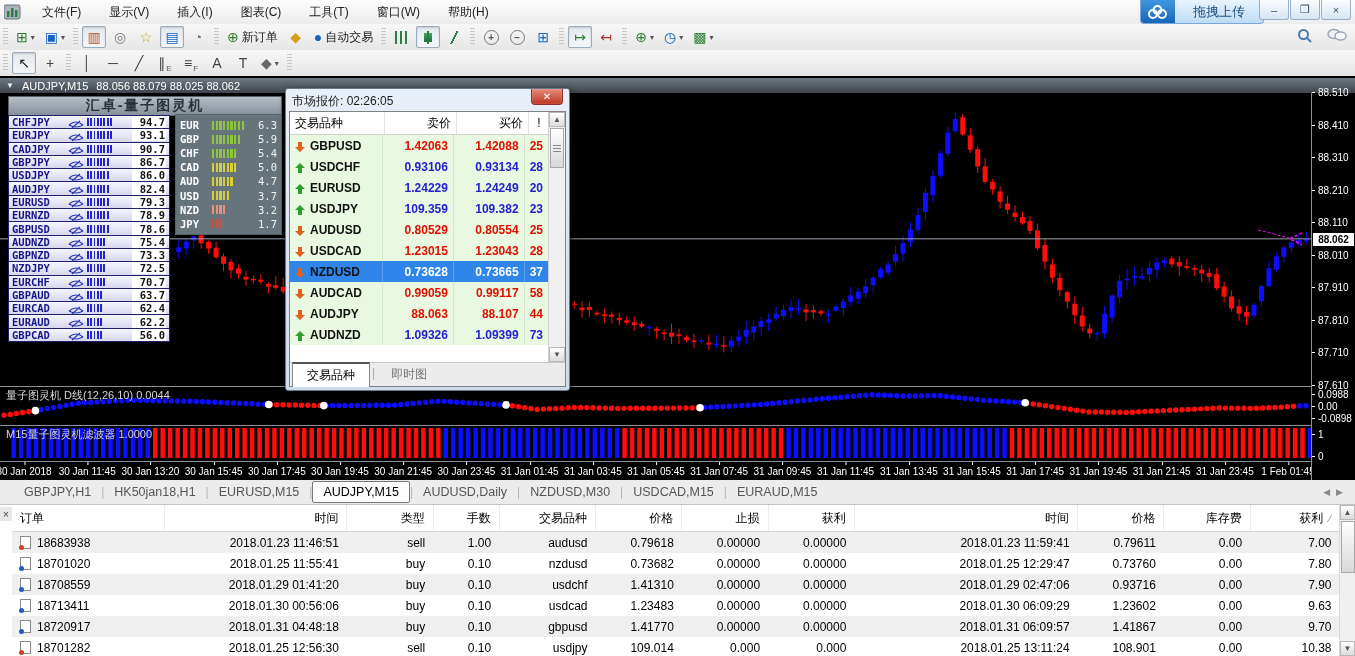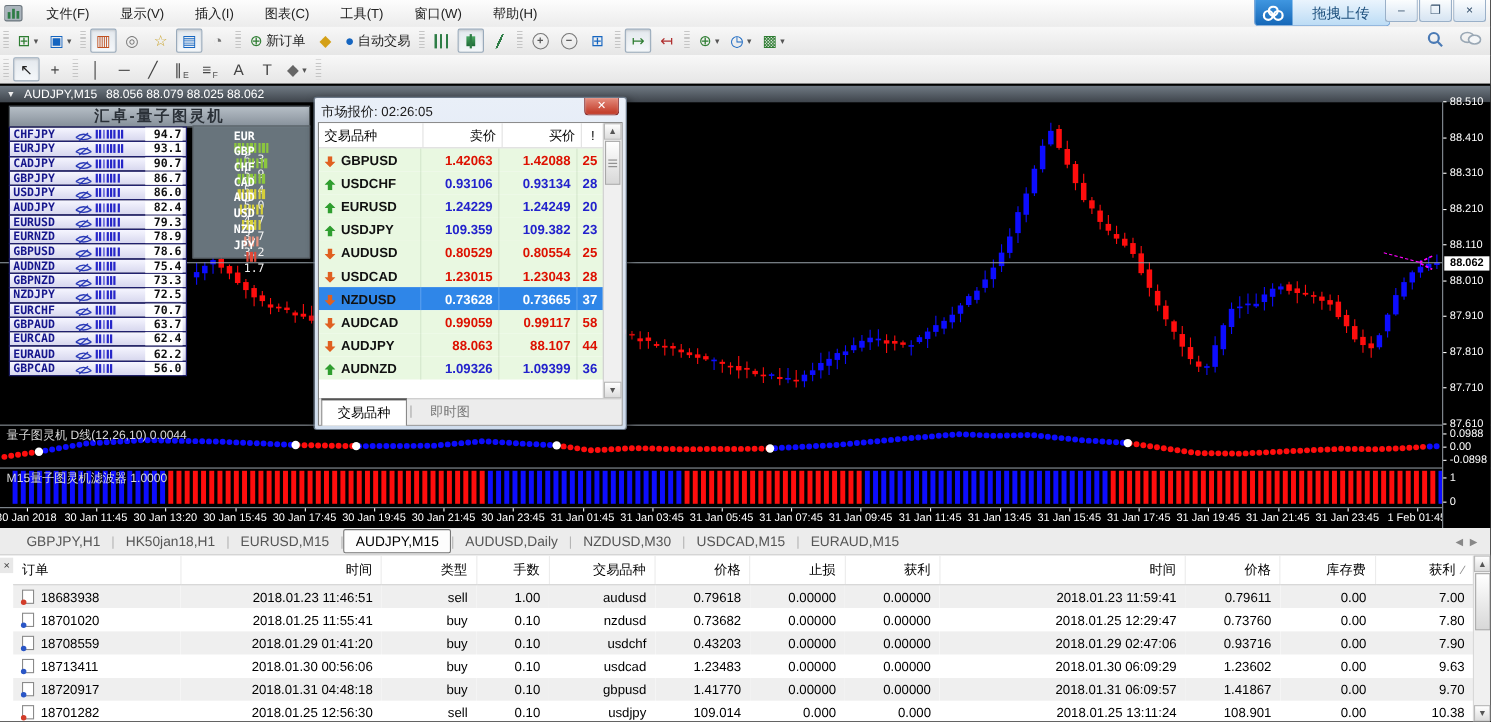--- a/index.html
+++ b/index.html
@@ -74,21 +74,21 @@
   .pair-row{width:162px;height:14.3px;border:1px solid #20206e;background:linear-gradient(#f6f6ff,#d7d7ee);
        display:flex;align-items:center;padding:1px 3px;box-sizing:border-box;margin-top:-1px;cursor:pointer;}
   .pair-sym{width:56px;font-family:"DejaVu Sans Mono",monospace;font-size:10.5px;font-weight:bold;color:#16168c;}
   .pair-eye{width:16px;height:9px;flex:none;}
   .pair-bars{flex:1;display:flex;gap:1.5px;align-items:center;padding-left:3px;}
   .pair-bars i{width:1.8px;height:8px;background:#2626c8;display:block;}
   .pair-val{width:33px;background:#fff;text-align:right;font-family:"DejaVu Sans Mono",monospace;
             font-size:10.5px;font-weight:bold;color:#111;padding-right:1px;}
   #strength{position:absolute;left:167px;top:18px;width:107px;background:rgba(110,122,131,.95);
             border:1px solid #5a6268;padding:3px 4px;box-sizing:border-box;}
-  .str-row{height:14.1px;display:flex;align-items:center;flex-direction:column;}
+  .str-row{height:14.1px;display:flex;align-items:center;}
   .str-code{width:32px;color:#fff;font-family:"DejaVu Sans Mono",monospace;font-size:10.5px;font-weight:bold;}
   .str-bars{flex:1;display:flex;gap:1.5px;}
   .str-bars i{width:2.2px;height:9px;display:block;}
   .str-val{width:24px;text-align:right;color:#f2f2f2;font-family:"DejaVu Sans Mono",monospace;font-size:10.5px;}
   
   #mw-popup{position:absolute;left:285px;top:12px;width:285px;height:303px;z-index:6;
             background:linear-gradient(#e9eff8,#cfdcec);border:1px solid #6b7888;border-radius:3px;
             box-shadow:2px 3px 8px rgba(0,0,0,.55);padding:2px;box-sizing:border-box;}
   #mw-title{height:20px;display:flex;align-items:center;padding:0 4px;color:#1c1c1c;font-size:12px;}
   #mw-close{position:absolute;right:6px;top:0;width:30px;height:15px;border:1px solid #8a3030;border-top:none;
@@ -1643,21 +1643,21 @@
             </div>
             <div class="mw-row up">
               <div class="mw-cell c-sym">
                 <span class="arr"><svg width="10" height="10">
                     <path d="M5 0 L10 5 L7 5 L7 10 L3 10 L3 5 L0 5 Z" fill="#2f9e2f"></path>
                   </svg></span>
                 <span class="sym-txt">AUDNZD</span>
               </div>
               <div class="mw-cell c-bid price">1.09326</div>
               <div class="mw-cell c-ask price">1.09399</div>
-              <div class="mw-cell c-spr spr">36</div>
+              <div class="mw-cell c-spr spr">73</div>
             </div>
           </div>
         <div id="mw-scroll">
           <div class="sbtn">▲</div>
           <div id="mw-thumb">
               <i></i>
               <i></i>
               <i></i>
             </div>
           <div class="sbtn" style="position:absolute;bottom:0;width:100%;">▼</div>
@@ -1753,21 +1753,21 @@
             <td class="ar">0.73760</td>
             <td class="ar">0.00</td>
             <td class="ar">7.80</td>
           </tr>
           <tr>
             <td class="al"><span class="doc-ic buy"></span>18708559</td>
             <td class="ar">2018.01.29 01:41:20</td>
             <td class="ar">buy</td>
             <td class="ar">0.10</td>
             <td class="ar">usdchf</td>
-            <td class="ar">0.43203</td>
+            <td class="ar">1.41310</td>
             <td class="ar">0.00000</td>
             <td class="ar">0.00000</td>
             <td class="ar">2018.01.29 02:47:06</td>
             <td class="ar">0.93716</td>
             <td class="ar">0.00</td>
             <td class="ar">7.90</td>
           </tr>
           <tr>
             <td class="al"><span class="doc-ic buy"></span>18713411</td>
             <td class="ar">2018.01.30 00:56:06</td>

